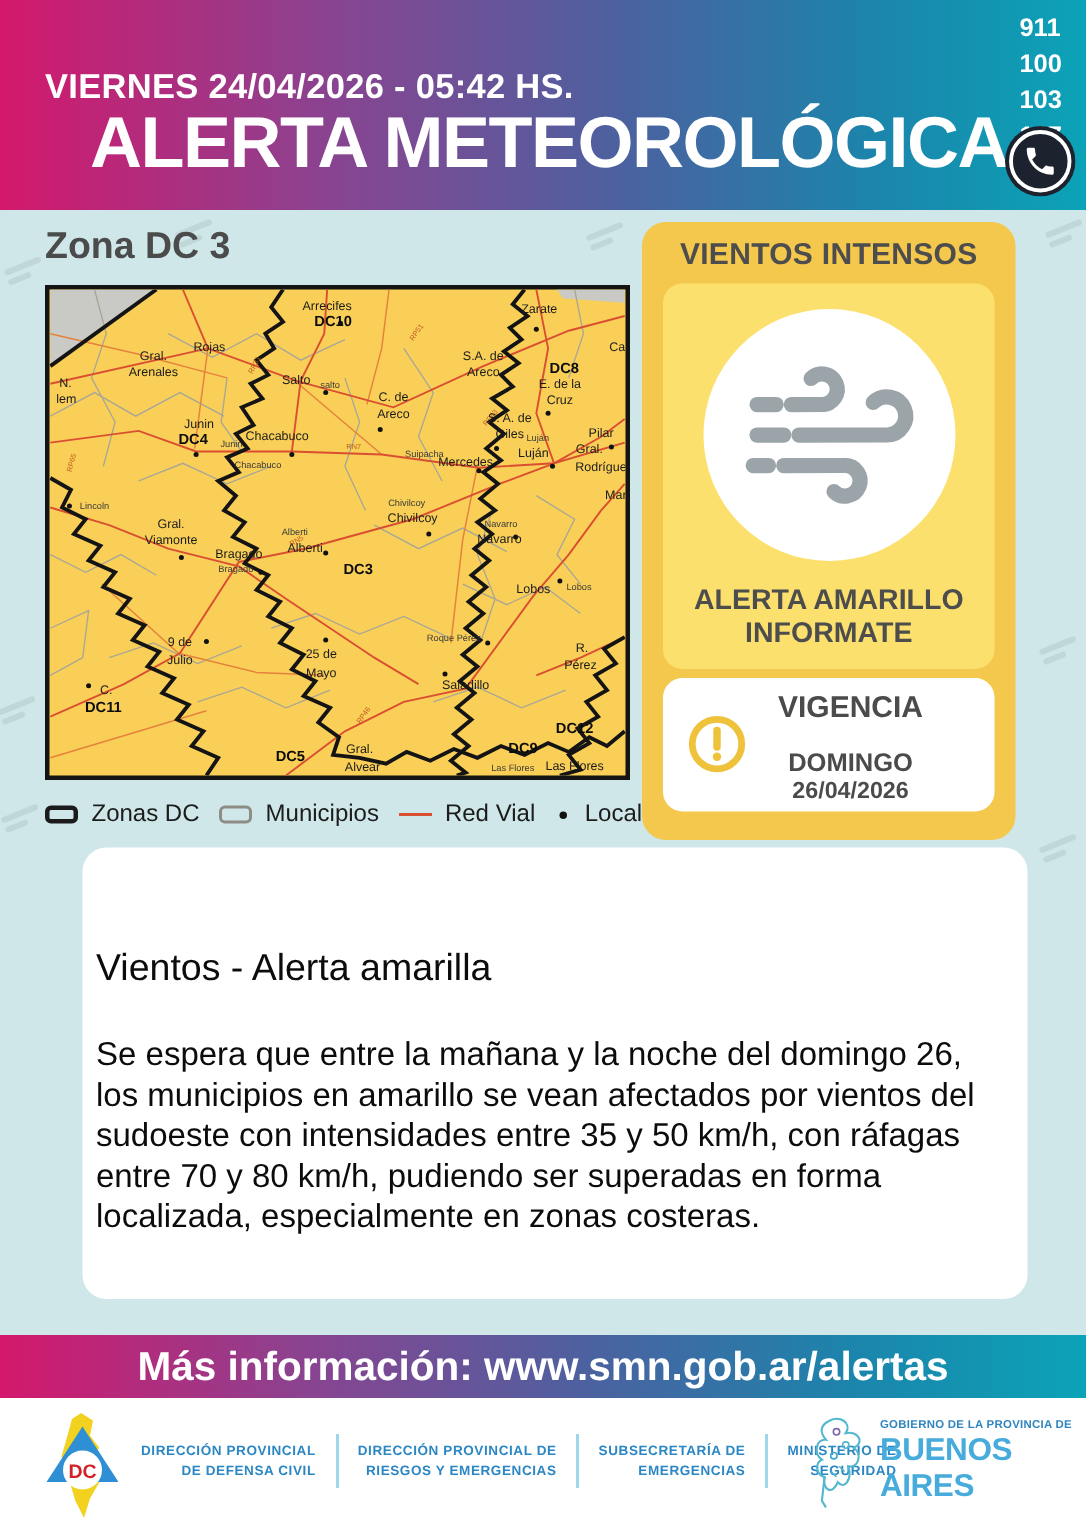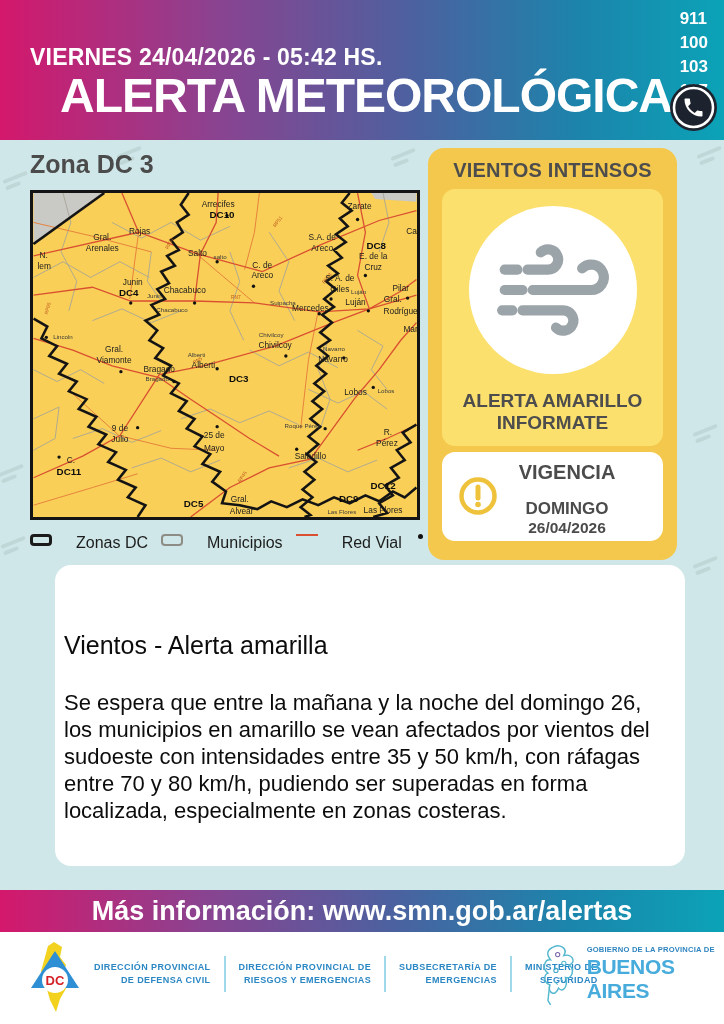--- a/index.html
+++ b/index.html
@@ -12,21 +12,21 @@
   .header .date{position:absolute;left:30px;top:44px;color:#fff;font-size:23px;font-weight:700;letter-spacing:.2px;}
   .header .title{position:absolute;left:28px;top:68px;color:#fff;font-size:48px;font-weight:800;letter-spacing:-1px;white-space:nowrap;margin-left:32px;}
   .emnum{position:absolute;right:16px;top:7px;text-align:left;color:#fff;font-size:17px;font-weight:700;line-height:24px;margin-left:16px;}
   .phone-wrap{position:absolute;right:7px;top:84px;width:47px;height:47px;}
 
   
   .map-title{position:absolute;left:30px;top:150px;width:390px;color:#4b4b4b;font-size:25px;font-weight:700;}
   .map-card{position:absolute;left:30px;top:190px;width:390px;height:330px;background:#f9cf58;border:3px solid #141414;box-sizing:border-box;}
   .map-card svg{display:block;}
   .legend{position:absolute;left:30px;top:534px;width:395px;display:flex;align-items:center;gap:13px;color:#1c1c1c;font-size:16px;}
-  .leg-item{display:flex;align-items:flex-start;gap:24px;white-space:nowrap;}
+  .leg-item{display:flex;align-items:center;gap:9px;white-space:nowrap;}
   .sw{display:inline-block;box-sizing:border-box;}
   .sw-zone{width:22px;height:12px;border:3px solid #1b1b1b;border-radius:4px;}
   .sw-municipality{width:22px;height:12px;border:2.5px solid #8d8d85;border-radius:4px;}
   .sw-road{width:22px;height:0;border-top:2.5px solid #d94f30;}
   .sw-locality{width:5px;height:5px;border-radius:50%;background:#111;margin:0 3px;}
 
   
   .panel{position:absolute;left:428px;top:148px;width:249px;height:412px;background:#f4c84d;border-radius:16px;}
   .panel-title{position:absolute;left:0;top:11px;width:100%;text-align:center;color:#4d4d4d;font-size:20px;font-weight:700;letter-spacing:.2px;}
   .panel-inner{position:absolute;left:14px;top:41px;width:221px;height:257px;background:#fbe06e;border-radius:13px;}

